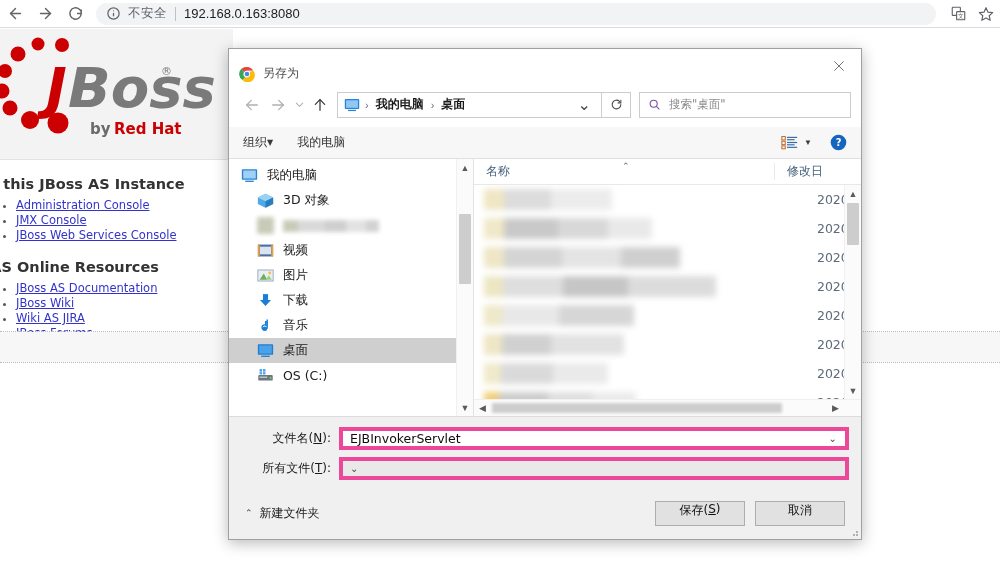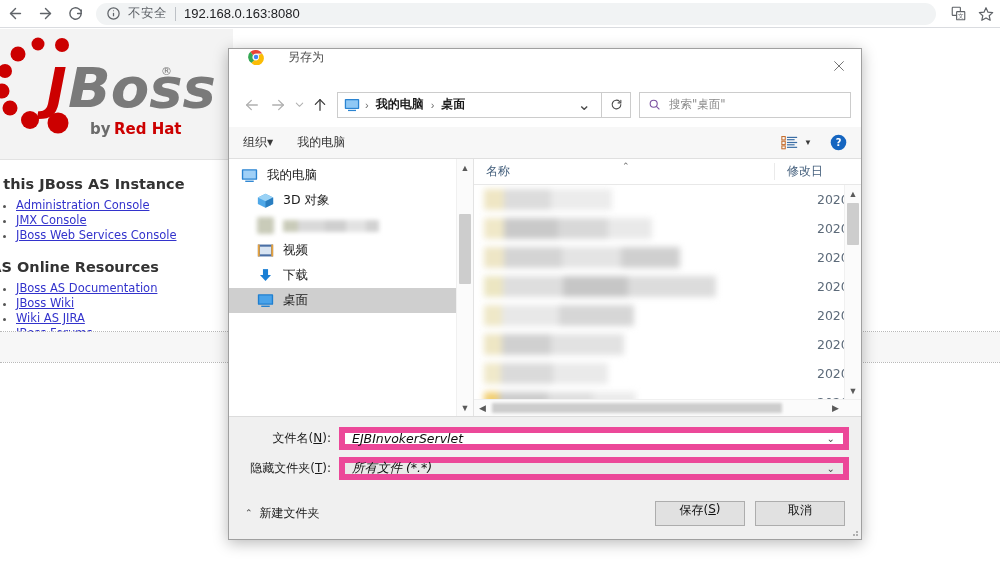--- a/index.html
+++ b/index.html
@@ -100,24 +100,23 @@
   #save-dialog {
     position: absolute; left: 228px; top: 48px;
     width: 634px; height: 492px;
     background: #f0f0f0;
     border: 1px solid #a0a0a0;
     box-shadow: 0 3px 14px rgba(0,0,0,.28);
     display: flex; flex-direction: column;
   }
   #dlg-titlebar {
     height: 33px; background: #ffffff;
-    display: flex; align-items: flex-start;
-    padding-left: 19px;
+    display: flex; align-items: flex-end;
+    padding-left: 10px;
     flex: 0 0 auto;
-    gap: 16px;
   }
   #dlg-title {
     font-size: 12px; color: #505050;
     margin-left: 8px;
     font-family: "DejaVu Sans", sans-serif;
   }
   #dlg-close {
     margin-left: auto; width: 44px; height: 33px;
     display: flex; align-items: center; justify-content: center;
     color: #6b6b6b;
@@ -292,26 +291,25 @@
   }
   .form-row { display: flex; align-items: center; margin-bottom: 7px; }
   .form-label {
     width: 98px; text-align: right; padding-right: 8px;
     font-size: 12px; color: #1a1a1a;
     font-family: "DejaVu Sans", sans-serif;
   }
   .form-label u { text-decoration: underline; }
   .combo {
     flex: 1; height: 23px;
-    border: 6px solid #ec4899;
+    border: 4px solid #ec4899;
     display: flex; align-items: center;
     padding: 0 4px 0 7px;
     font-size: 12.5px; color: #0d0d0d;
     font-family: "DejaVu Sans", sans-serif;
-    font-style: italic;
   }
   .combo.white { background: #ffffff; }
   .combo.grey { background: #e9e9e9; }
   .combo .cv { flex: 1; }
   .combo .ccaret { color: #4a4a4a; font-size: 10px; padding-right: 4px; }
   #dlg-footer {
     height: 52px; background: #f0f0f0;
     display: flex; align-items: center;
     padding: 0 16px;
     position: relative;
@@ -558,40 +556,68 @@
         <div class="tree-item indent">
           <svg class="tree-ico" viewBox="0 0 20 17">
               <rect x="1" y="1.5" width="18" height="14" fill="#4a6fa5"></rect>
               <rect x="3.5" y="4" width="13" height="9" fill="#d8e4f2"></rect>
               <rect x="1" y="1.5" width="2.2" height="14" fill="#e8a33d"></rect>
               <rect x="16.8" y="1.5" width="2.2" height="14" fill="#e8a33d"></rect>
             </svg>
           <span>视频</span>
         </div>
 
+        <div class="tree-item indent">
+          <svg class="tree-ico" viewBox="0 0 20 17">
+              <rect x="1" y="2" width="18" height="13" fill="#e9eef4" stroke="#8fa4bb"></rect>
+              <polygon points="3,13.5 8,6 12,13.5" fill="#6fae5a"></polygon>
+              <polygon points="10,13.5 14,8.5 17.5,13.5" fill="#9ccf86"></polygon>
+              <circle cx="15" cy="5.5" r="1.7" fill="#f0c23a"></circle>
+            </svg>
+          <span>图片</span>
+        </div>
 
 
         <div class="tree-item indent">
           <svg class="tree-ico" viewBox="0 0 20 17">
               <rect x="7" y="1" width="6" height="7" fill="#1a7fd4"></rect>
               <polygon points="3.5,8 16.5,8 10,15" fill="#1a7fd4"></polygon>
             </svg>
           <span>下载</span>
         </div>
 
+        <div class="tree-item indent">
+          <svg class="tree-ico" viewBox="0 0 20 17">
+              <path d="M12 1.5v9.2a3 3 0 1 1-1.8-2.7V3.2" fill="none" stroke="#1a7fd4" stroke-width="1.7"></path>
+              <circle cx="9.2" cy="12.2" r="2.6" fill="#1a7fd4"></circle>
+            </svg>
+          <span>音乐</span>
+        </div>
 
         <div class="tree-item indent selected">
           <svg class="tree-ico" viewBox="0 0 20 17">
               <rect x="1" y="1" width="18" height="12.5" rx="1" fill="#1f7fd0"></rect>
               <rect x="2.6" y="2.6" width="14.8" height="9.4" fill="#4aa3ea"></rect>
               <rect x="5" y="14.5" width="10" height="1.6" fill="#1f7fd0"></rect>
             </svg>
           <span>桌面</span>
         </div>
 
+        <div class="tree-item indent">
+          <svg class="tree-ico" viewBox="0 0 20 17">
+              <rect x="1.5" y="8" width="17" height="6.5" rx="1" fill="#6b7880"></rect>
+              <rect x="3" y="9.8" width="9" height="1.4" fill="#cfd6da"></rect>
+              <circle cx="16" cy="11.3" r="1.1" fill="#7ed957"></circle>
+              <rect x="3" y="1" width="3" height="3" fill="#4aa3ea"></rect>
+              <rect x="7" y="1" width="3" height="3" fill="#4aa3ea"></rect>
+              <rect x="3" y="4.6" width="3" height="2.6" fill="#4aa3ea"></rect>
+              <rect x="7" y="4.6" width="3" height="2.6" fill="#4aa3ea"></rect>
+            </svg>
+          <span>OS (C:)</span>
+        </div>
 
       </div>
       <div class="vscroll">
         <div class="arrow">▲</div>
         <div class="thumb" style="top:55px;height:70px"></div>
         <div class="arrow bottom">▼</div>
       </div>
     </div>
 
     <div id="list-pane">
@@ -652,23 +678,22 @@
 
   <div id="dlg-form">
     <div class="form-row">
       <span class="form-label"><span>文件名(</span><u>N</u><span>):</span></span>
       <div class="combo white">
         <span class="cv">EJBInvokerServlet</span>
         <span class="ccaret">⌄</span>
       </div>
     </div>
     <div class="form-row">
-      <span class="form-label"><span>隐藏文件夹(</span><u>T</u><span>):</span></span>
+      <span class="form-label"><span>所有文件(</span><u>T</u><span>):</span></span>
       <div class="combo grey">
-        <span class="cv">所有文件 (*.*)</span>
         <span class="ccaret">⌄</span>
       </div>
     </div>
   </div>
 
   <div id="dlg-footer">
     <span id="hide-folders">
       <span id="hide-caret">⌃</span>
       <span>新建文件夹</span>
     </span>

